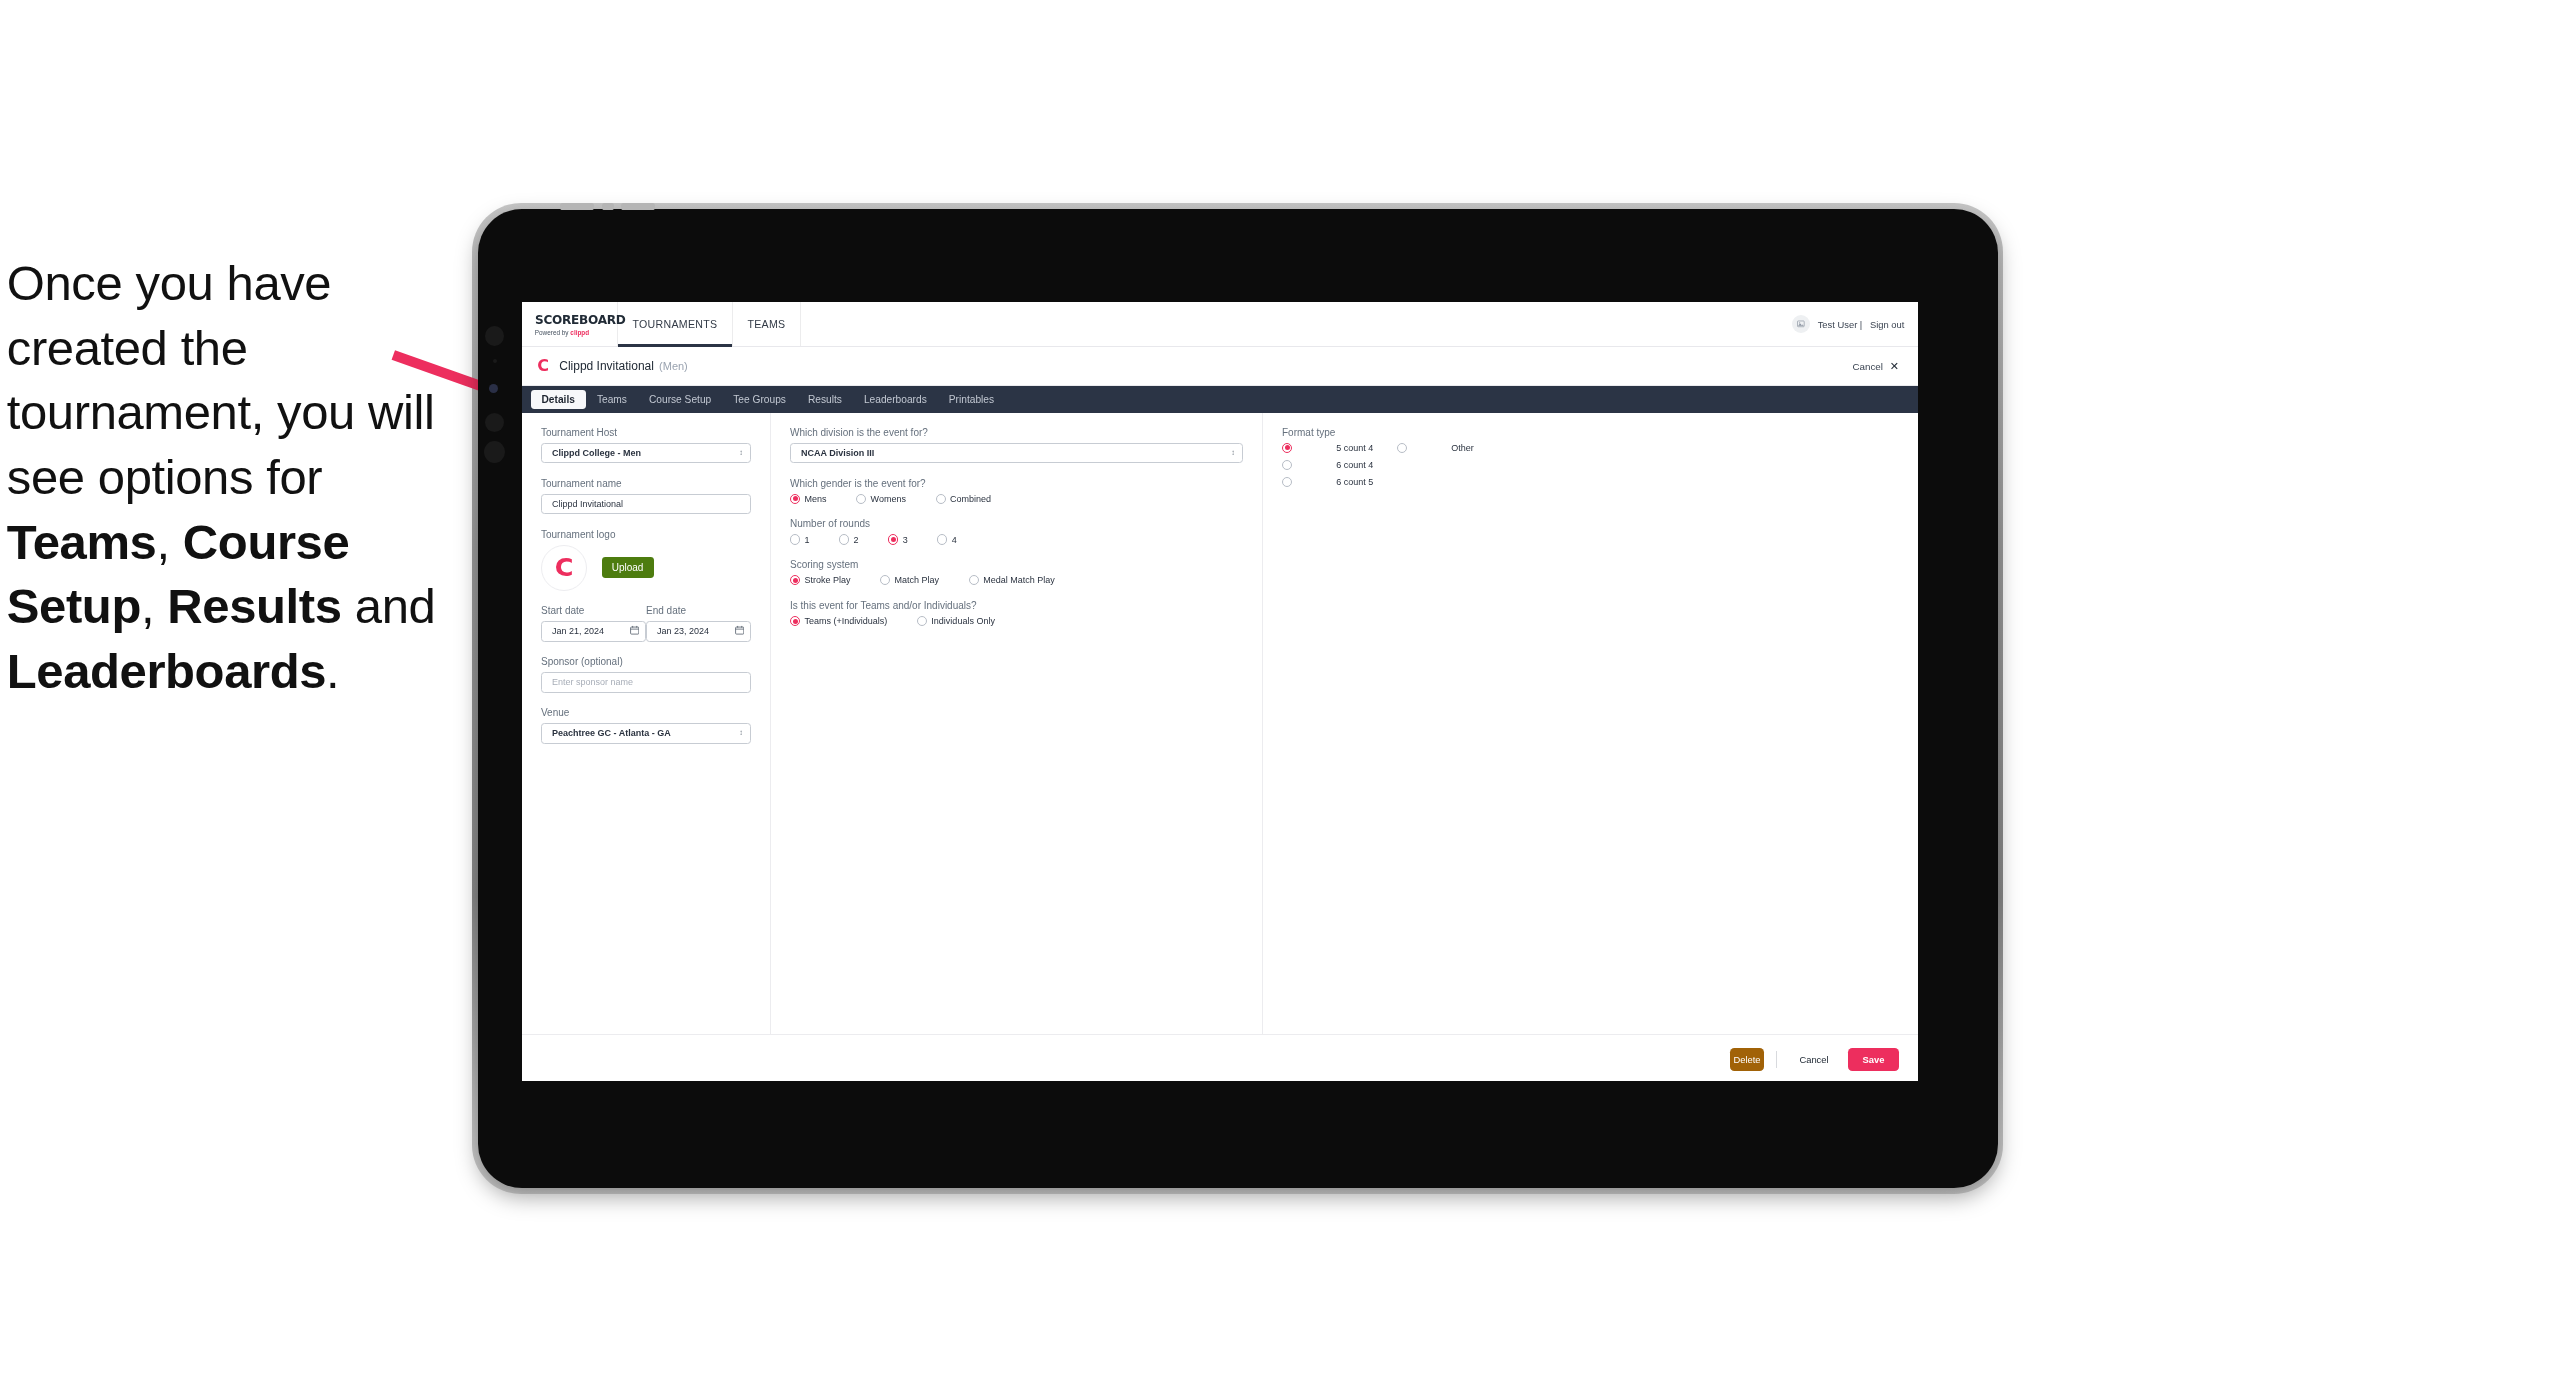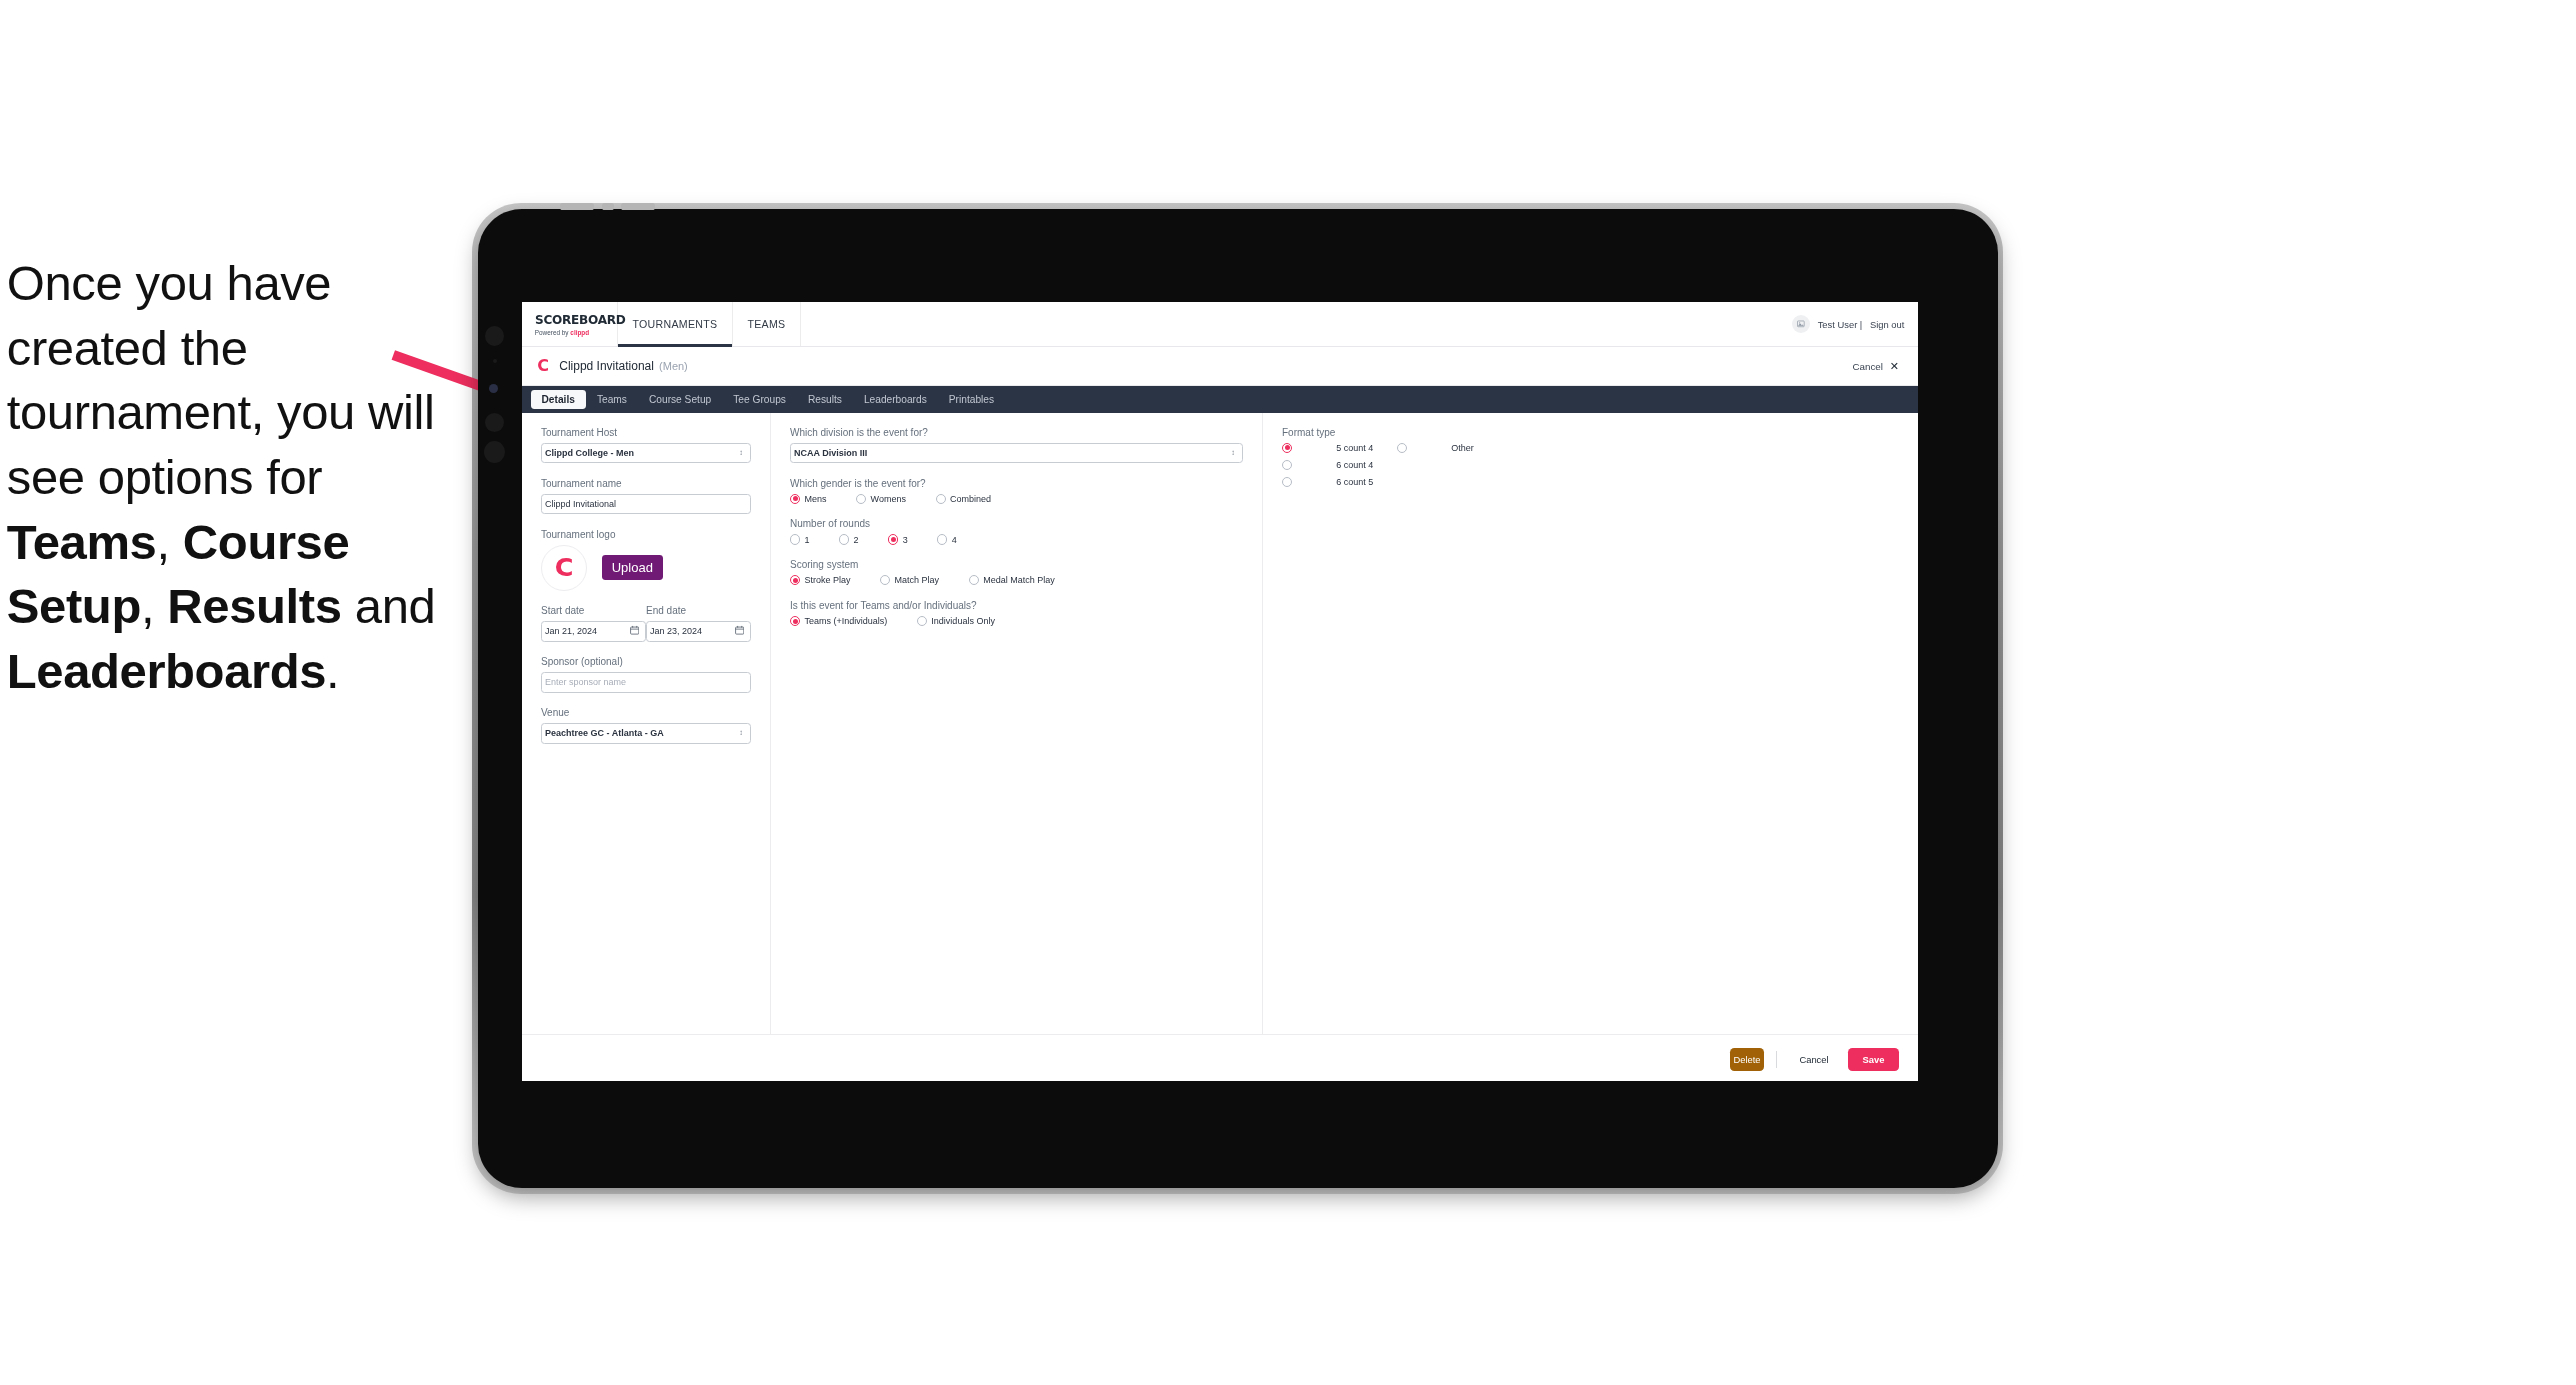--- a/index.html
+++ b/index.html
@@ -158,42 +158,42 @@
   .field-label{
     font-size:10px;color:#65707d;margin-bottom:5.1px;margin-top:0;
   }
   .field-label.sp{margin-top:14.5px;}
 
   .sel, .txt{
     width:100%;height:20.4px;box-sizing:border-box;
     border:0.9px solid #c7ccd3;border-radius:3.4px;background:#fff;
     font-size:9px;color:#2b3340;
     display:flex;align-items:center;
-    padding:0 3px;position:relative;
+    padding:0 10px;position:relative;
   }
   .sel .val{font-weight:bold;}
   .txt .val{color:#2b3340;}
   .txt .ph{color:#a8aeb8;}
   .caret{
     position:absolute;right:6.8px;top:50%;transform:translateY(-50%);
     font-size:7.7px;color:#6c7681;line-height:1;
   }
   .calicon{position:absolute;right:6px;top:50%;transform:translateY(-50%);}
 
   
   #logo-row{display:flex;align-items:center;gap:14.5px;margin-top:3.4px;}
   #logo-circle{
     width:44px;height:44px;border-radius:50%;
     border:0.9px solid #ededf0;background:#fff;
     display:flex;align-items:center;justify-content:center;
   }
   #logo-c{font-size:25.5px;font-weight:bold;color:#ED2E5E;
     font-family:"DejaVu Sans", sans-serif;line-height:1;}
   #upload-btn{
-    background:#701a75;color:#fff;font-size:13px;
+    background:#4d7c0f;color:#fff;font-size:10px;
     border-radius:3.4px;padding:5.1px 10.2px;cursor:pointer;
   }
 
   
   #dates{display:flex;}
   .date-col{flex:1;}
 
   
   .radio-row{display:flex;align-items:center;gap:16px;flex-wrap:wrap;}
   .radio-item{display:flex;align-items:center;gap:4.3px;margin-right:13.6px;cursor:pointer;}

